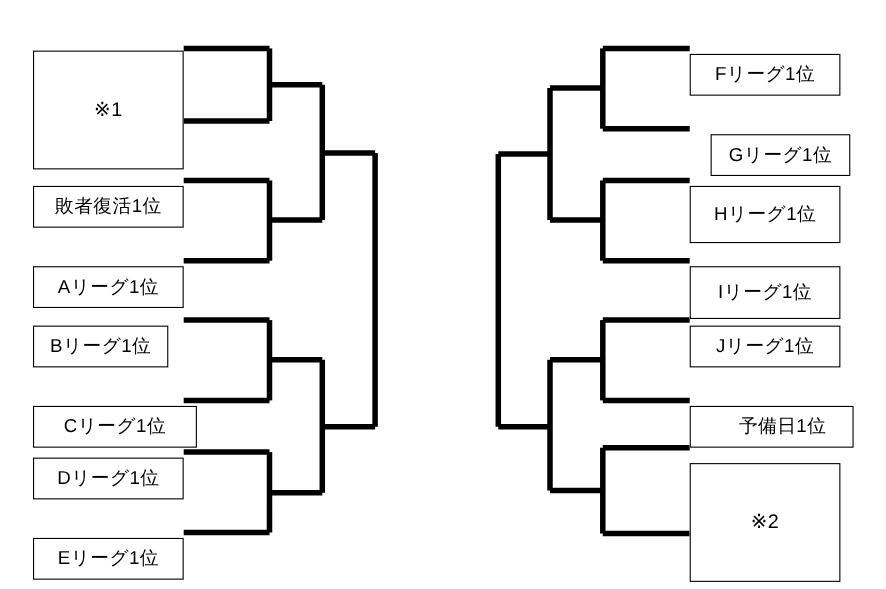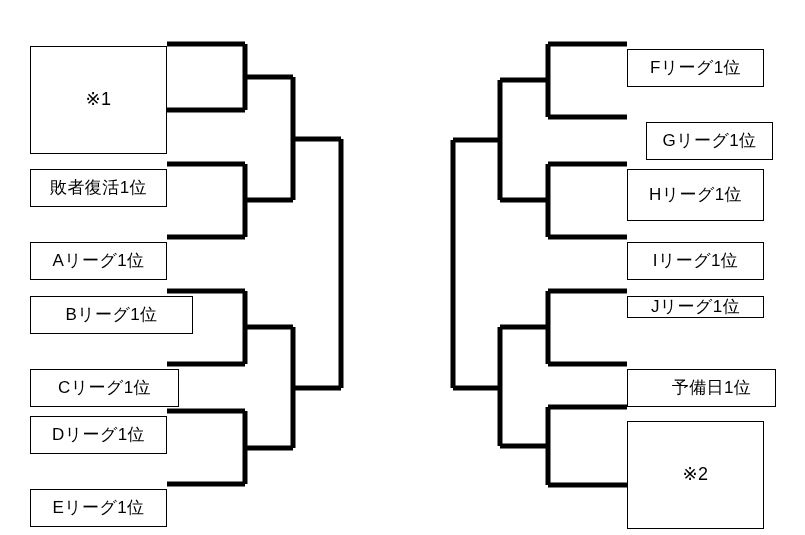--- a/index.html
+++ b/index.html
@@ -99,21 +99,21 @@
   <div id="left-boxes">
       <div class="team-box big" style="left: 30px; top: 22px; width: 137px; height: 108px; border-color: rgb(0, 0, 0);">
         <span>※1</span>
       </div>
       <div class="team-box" style="left: 30px; top: 145px; width: 137px; height: 38px; border-color: rgb(0, 0, 0);">
         <span>敗者復活1位</span>
       </div>
       <div class="team-box" style="left: 30px; top: 218px; width: 137px; height: 38px; border-color: rgb(0, 0, 0);">
         <span>Aリーグ1位</span>
       </div>
-      <div class="team-box" style="left: 30px; top: 272px; width: 163px; height: 38px; border-color: rgb(0, 0, 0);">
+      <div class="team-box" style="left: 30px; top: 272px; width: 123px; height: 38px; border-color: rgb(0, 0, 0);">
         <span>Bリーグ1位</span>
       </div>
       <div class="team-box" style="left: 30px; top: 345px; width: 149px; height: 38px; border-color: rgb(0, 0, 0);">
         <span>Cリーグ1位</span>
       </div>
       <div class="team-box" style="left: 30px; top: 392px; width: 137px; height: 38px; border-color: rgb(0, 0, 0); text-align: right;">
         <span>Dリーグ1位</span>
       </div>
       <div class="team-box" style="left: 30px; top: 465px; width: 137px; height: 38px; border-color: rgb(0, 0, 0);">
         <span>Eリーグ1位</span>
@@ -122,24 +122,24 @@
   <div id="right-boxes">
       <div class="team-box" style="left: 627px; top: 25px; width: 137px; height: 38px; border-color: rgb(0, 0, 0);">
         <span>Fリーグ1位</span>
       </div>
       <div class="team-box" style="left: 646px; top: 98px; width: 127px; height: 38px; border-color: rgb(0, 0, 0); text-align: right;">
         <span>Gリーグ1位</span>
       </div>
       <div class="team-box" style="left: 627px; top: 145px; width: 137px; height: 52px; border-color: rgb(0, 0, 0);">
         <span>Hリーグ1位</span>
       </div>
-      <div class="team-box" style="left: 627px; top: 218px; width: 137px; height: 38px; border-color: rgb(0, 0, 0);">
+      <div class="team-box" style="left: 627px; top: 218px; width: 137px; height: 48px; border-color: rgb(0, 0, 0);">
         <span>Iリーグ1位</span>
       </div>
-      <div class="team-box" style="left: 627px; top: 272px; width: 137px; height: 22px; border-color: rgb(0, 0, 0);">
+      <div class="team-box" style="left: 627px; top: 272px; width: 137px; height: 38px; border-color: rgb(0, 0, 0);">
         <span>Jリーグ1位</span>
       </div>
       <div class="team-box" style="left: 627px; top: 345px; width: 149px; height: 38px; border-color: rgb(0, 0, 0); padding-left: 20px;">
         <span>予備日1位</span>
       </div>
       <div class="team-box big" style="left: 627px; top: 397px; width: 137px; height: 108px; border-color: rgb(0, 0, 0);">
         <span>※2</span>
       </div>
     </div>
 

